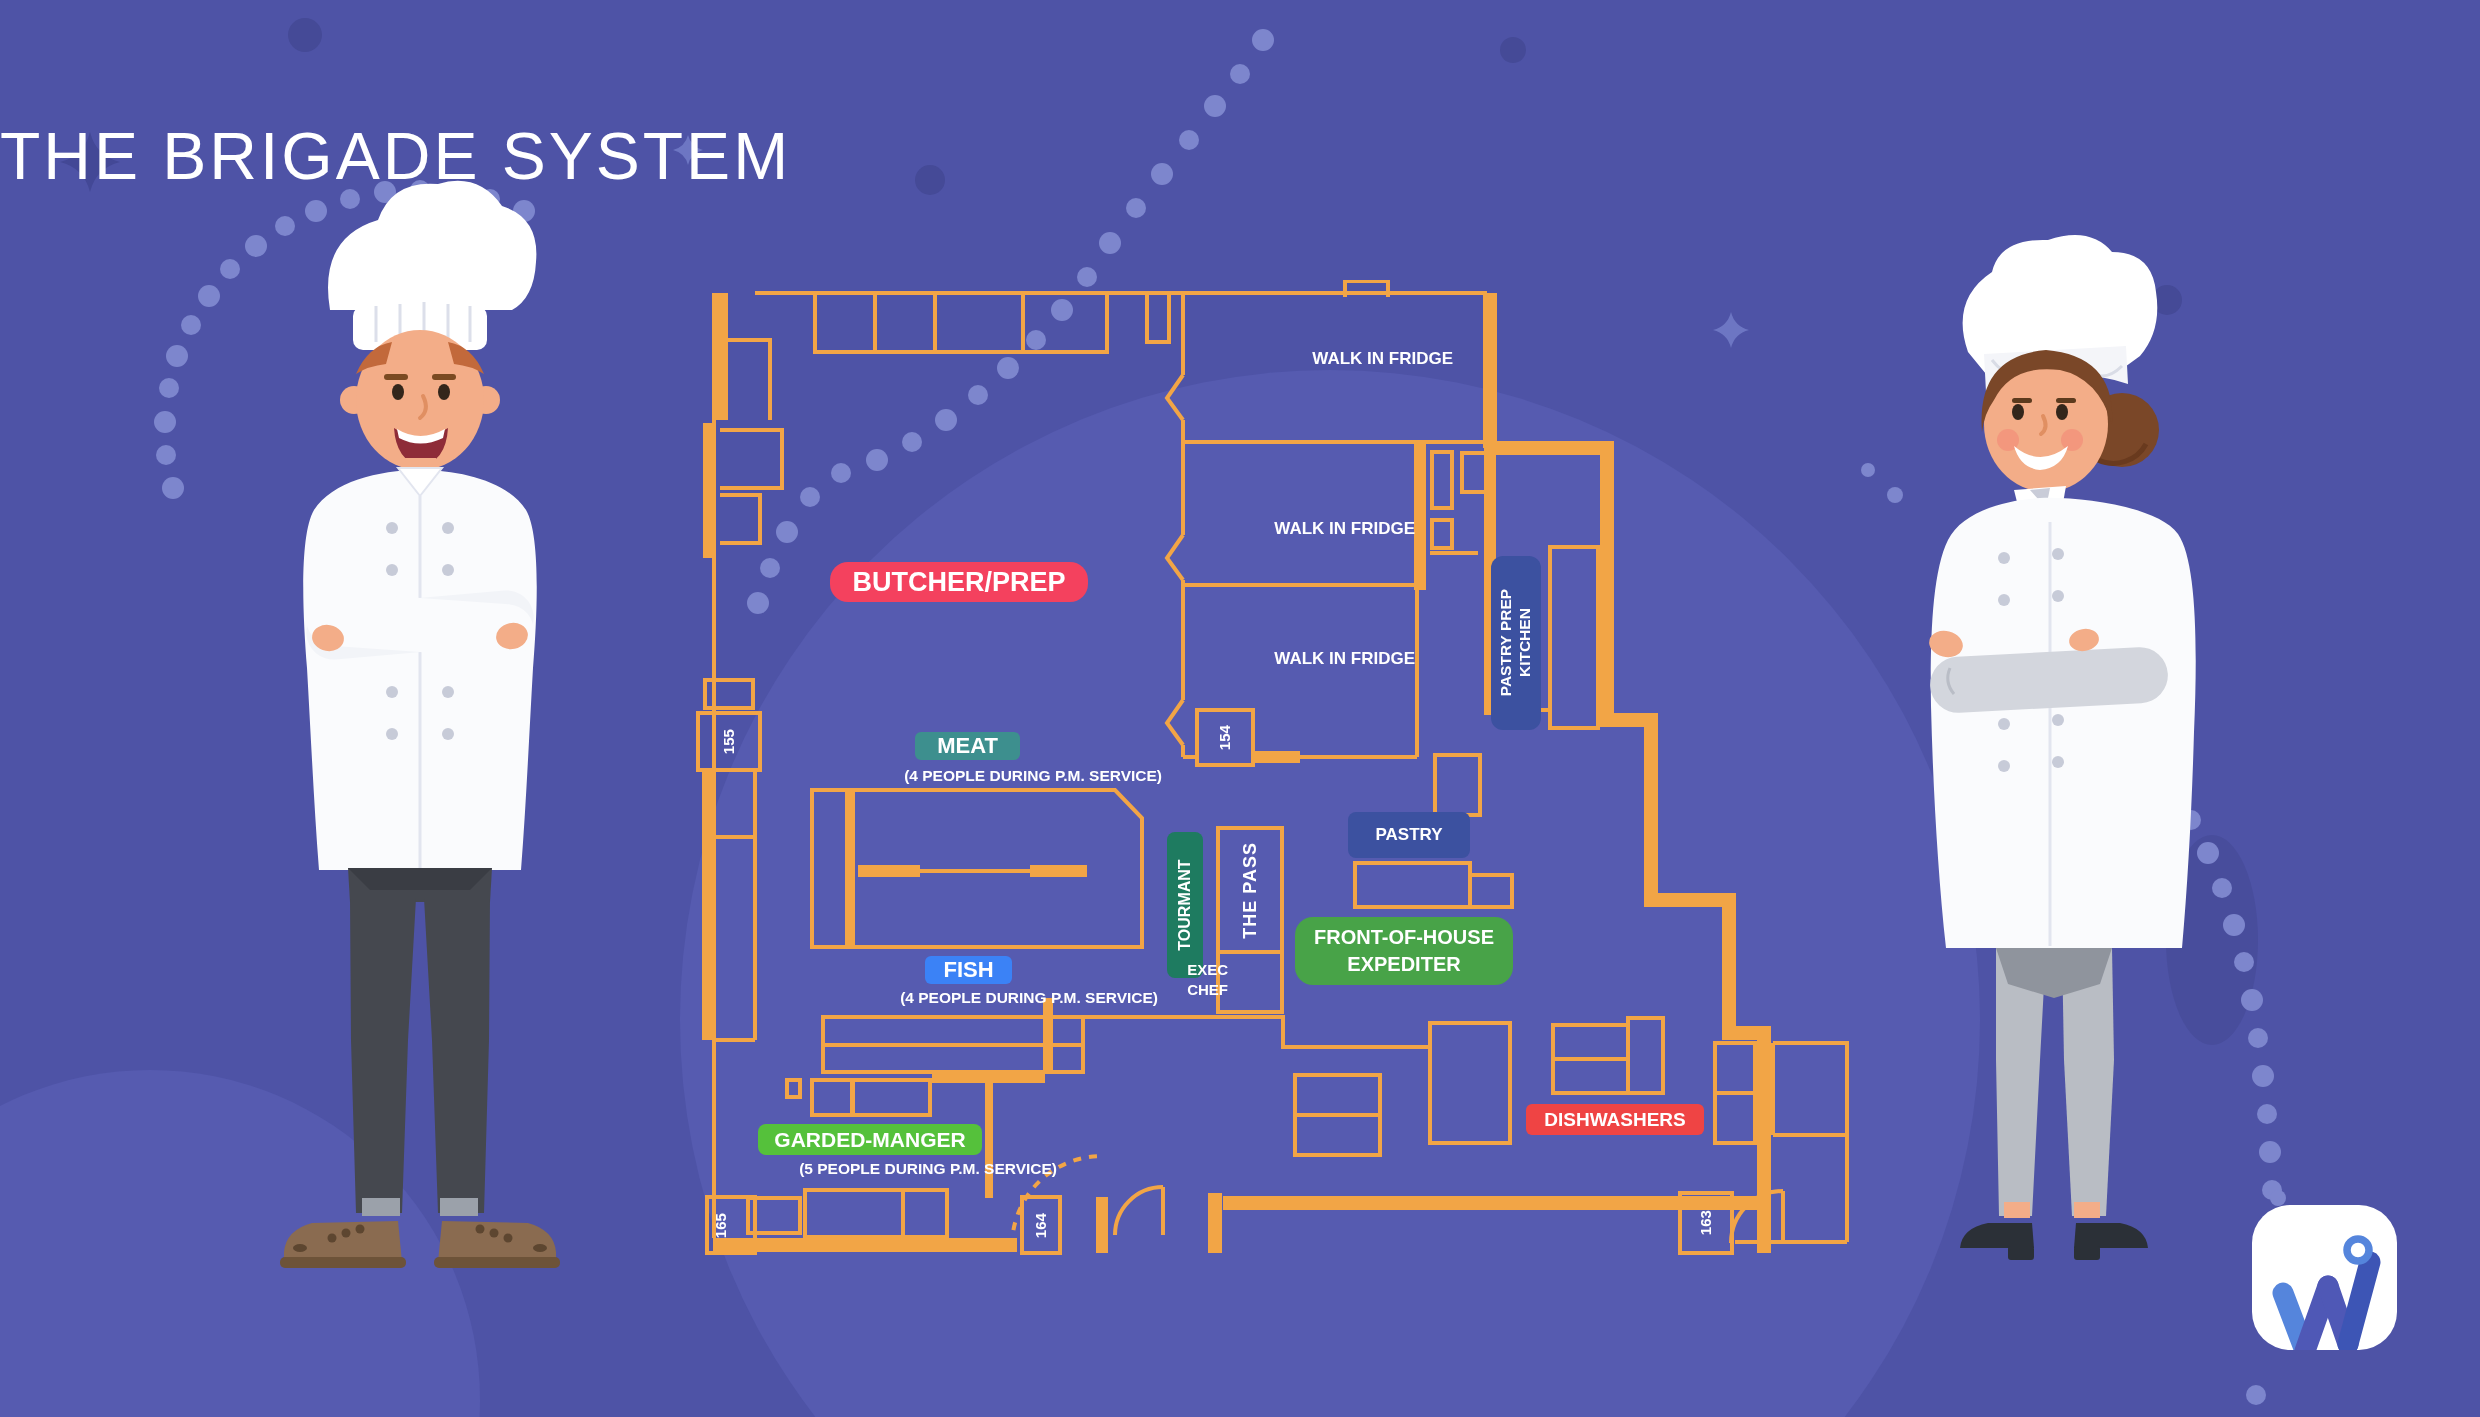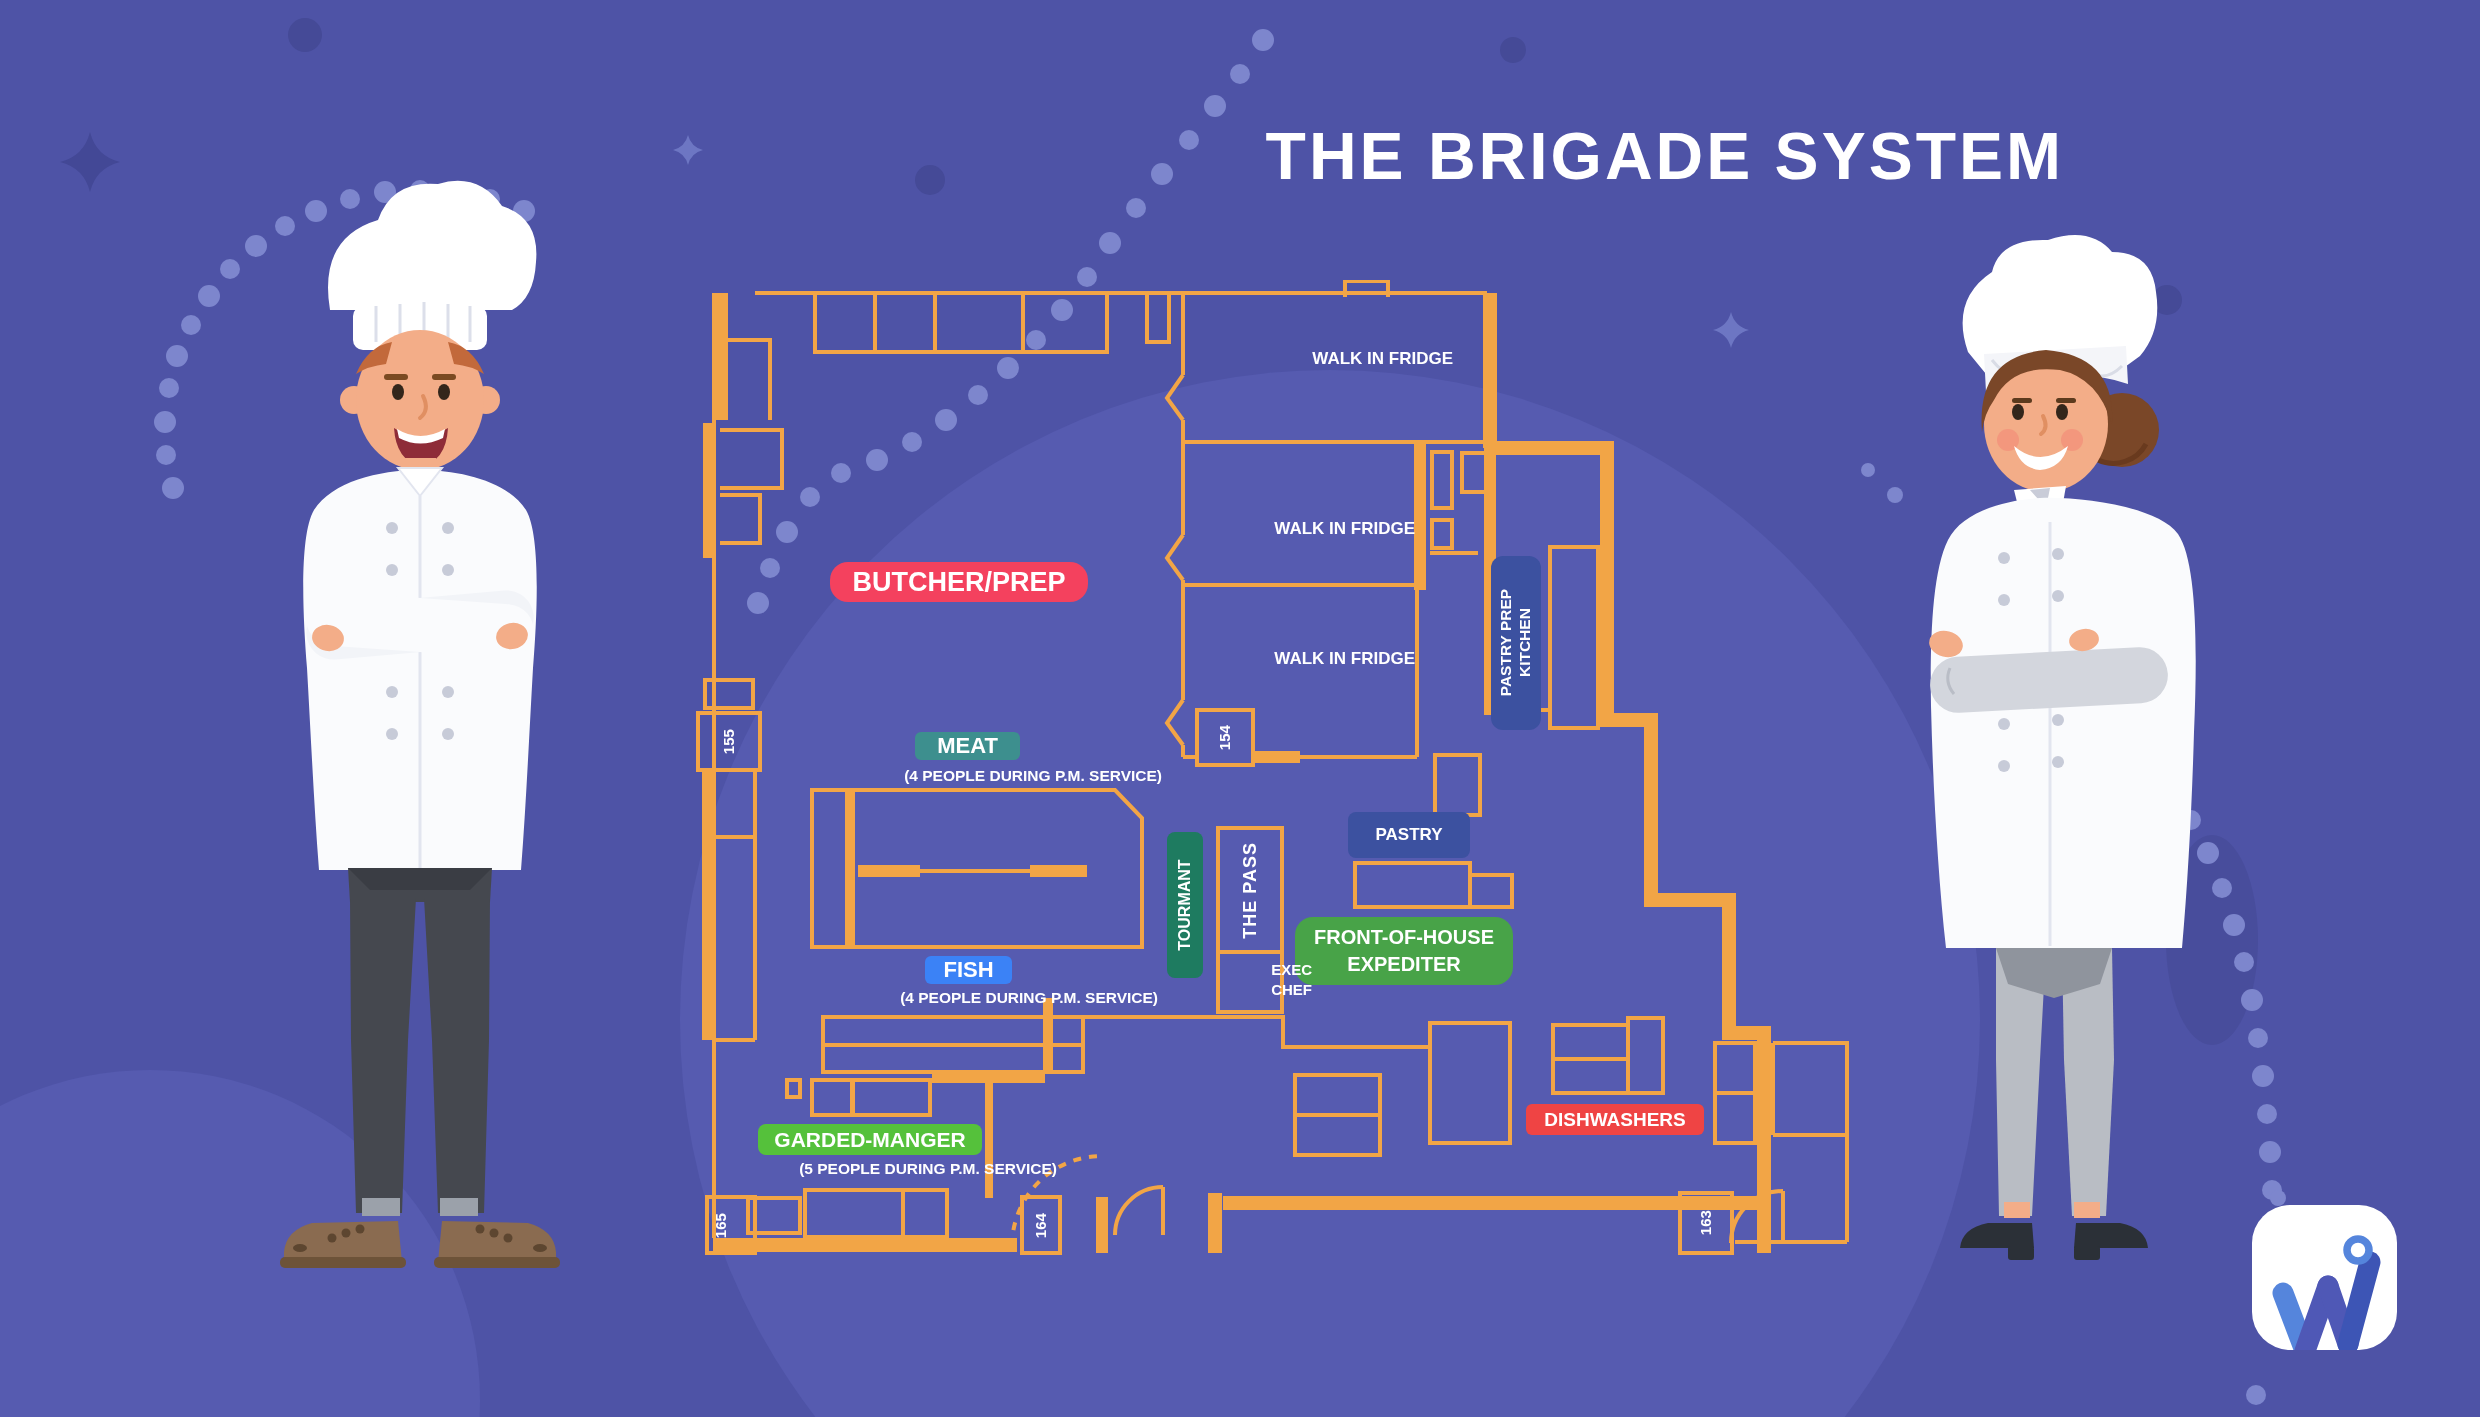--- a/index.html
+++ b/index.html
@@ -1,21 +1,21 @@
 <!DOCTYPE html>
 <html><head>
 <meta charset="utf-8">
 <style>
   html,body{margin:0;padding:0;background:#3e4290;}
   .stage{position:relative;width:2480px;height:1417px;overflow:hidden;
          background:#4e53a6;font-family:"Liberation Sans",sans-serif;}
   svg{display:block}
   .abs{position:absolute;}
-  .title{position:absolute;left:0;top:118px;width:2064px;text-align:right;
-         color:#fff;font-size:66px;font-weight:bold;letter-spacing:3px;}
+  .title{position:absolute;left:0;top:118px;width:2064px;text-align:left;
+         color:#fff;font-size:66px;font-weight:normal;letter-spacing:3px;}
   .lbl{position:absolute;color:#fff;font-weight:bold;text-align:right;line-height:1.15;}
   .badge{position:absolute;color:#fff;font-weight:bold;text-align:center;
          display:flex;align-items:center;justify-content:center;}
   .r6{border-radius:6px}.r8{border-radius:8px}.r10{border-radius:18px}.r12{border-radius:12px}
   .bg-butcher{background:#F4415E}.bg-meat{background:#3D8F8E}.bg-fish{background:#3b82f6}
   .bg-garde{background:#55C13B}.bg-tour{background:#1E7B60}.bg-navy{background:#3C51A0}
   .bg-foh{background:#48A348}.bg-dish{background:#ef4444}
   .vwrap{display:flex;align-items:center;justify-content:center;}
   .vtext{transform:rotate(-90deg);white-space:nowrap;}
   .note{font-size:15.5px;}
@@ -314,21 +314,21 @@
   <div class="badge bg-dish r6" style="left:1526px;top:1104px;width:178px;height:31px;font-size:19px">DISHWASHERS</div>
 
   <div class="badge bg-tour r8 vwrap" style="left:1167px;top:832px;width:36px;height:146px;font-size:16px">
     <span class="vtext">TOURMANT</span>
   </div>
 
   <div class="lbl vwrap" style="left:1218px;top:828px;width:64px;height:124px;font-size:18px;letter-spacing:1px">
     <span class="vtext">THE PASS</span>
   </div>
 
-  <div class="lbl twoline" style="left:1248px;top:960px;width:64px;font-size:15px;line-height:1.3">
+  <div class="lbl twoline" style="left:1164px;top:960px;width:64px;font-size:15px;line-height:1.3">
     <span>EXEC</span>
     <span>CHEF</span>
   </div>
 
   <div class="badge bg-navy r12 vwrap" style="left:1491px;top:556px;width:50px;height:174px;font-size:15.5px">
     <div class="vtext twoline" style="text-align:center;line-height:1.2">
       <span>PASTRY PREP</span>
       <span>KITCHEN</span>
     </div>
   </div>

